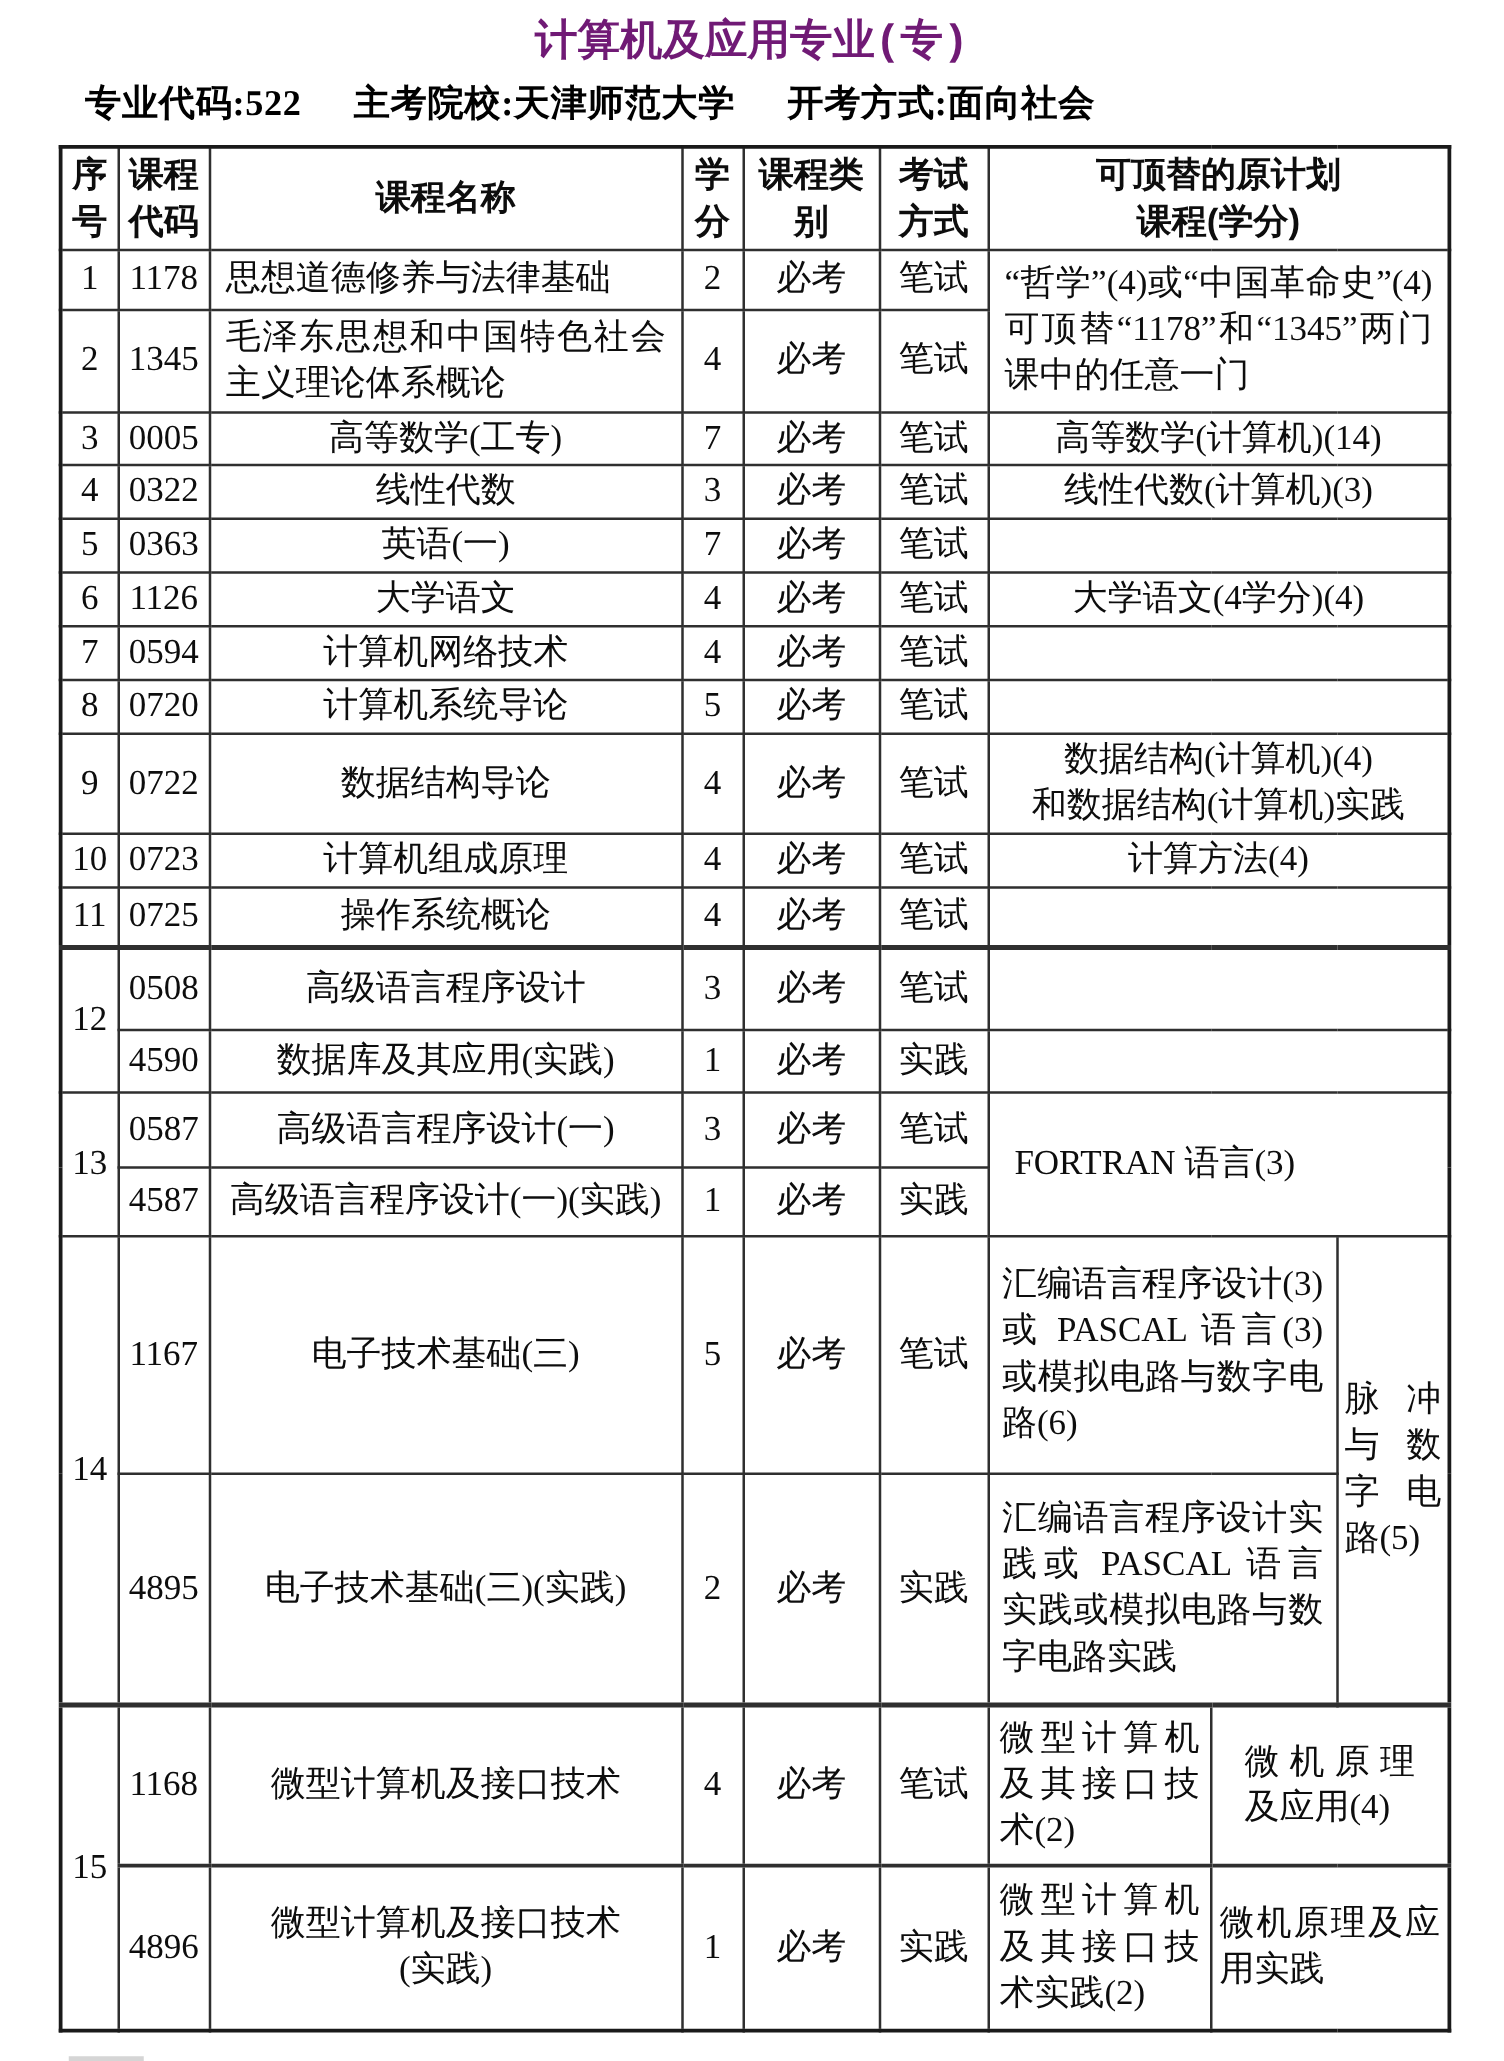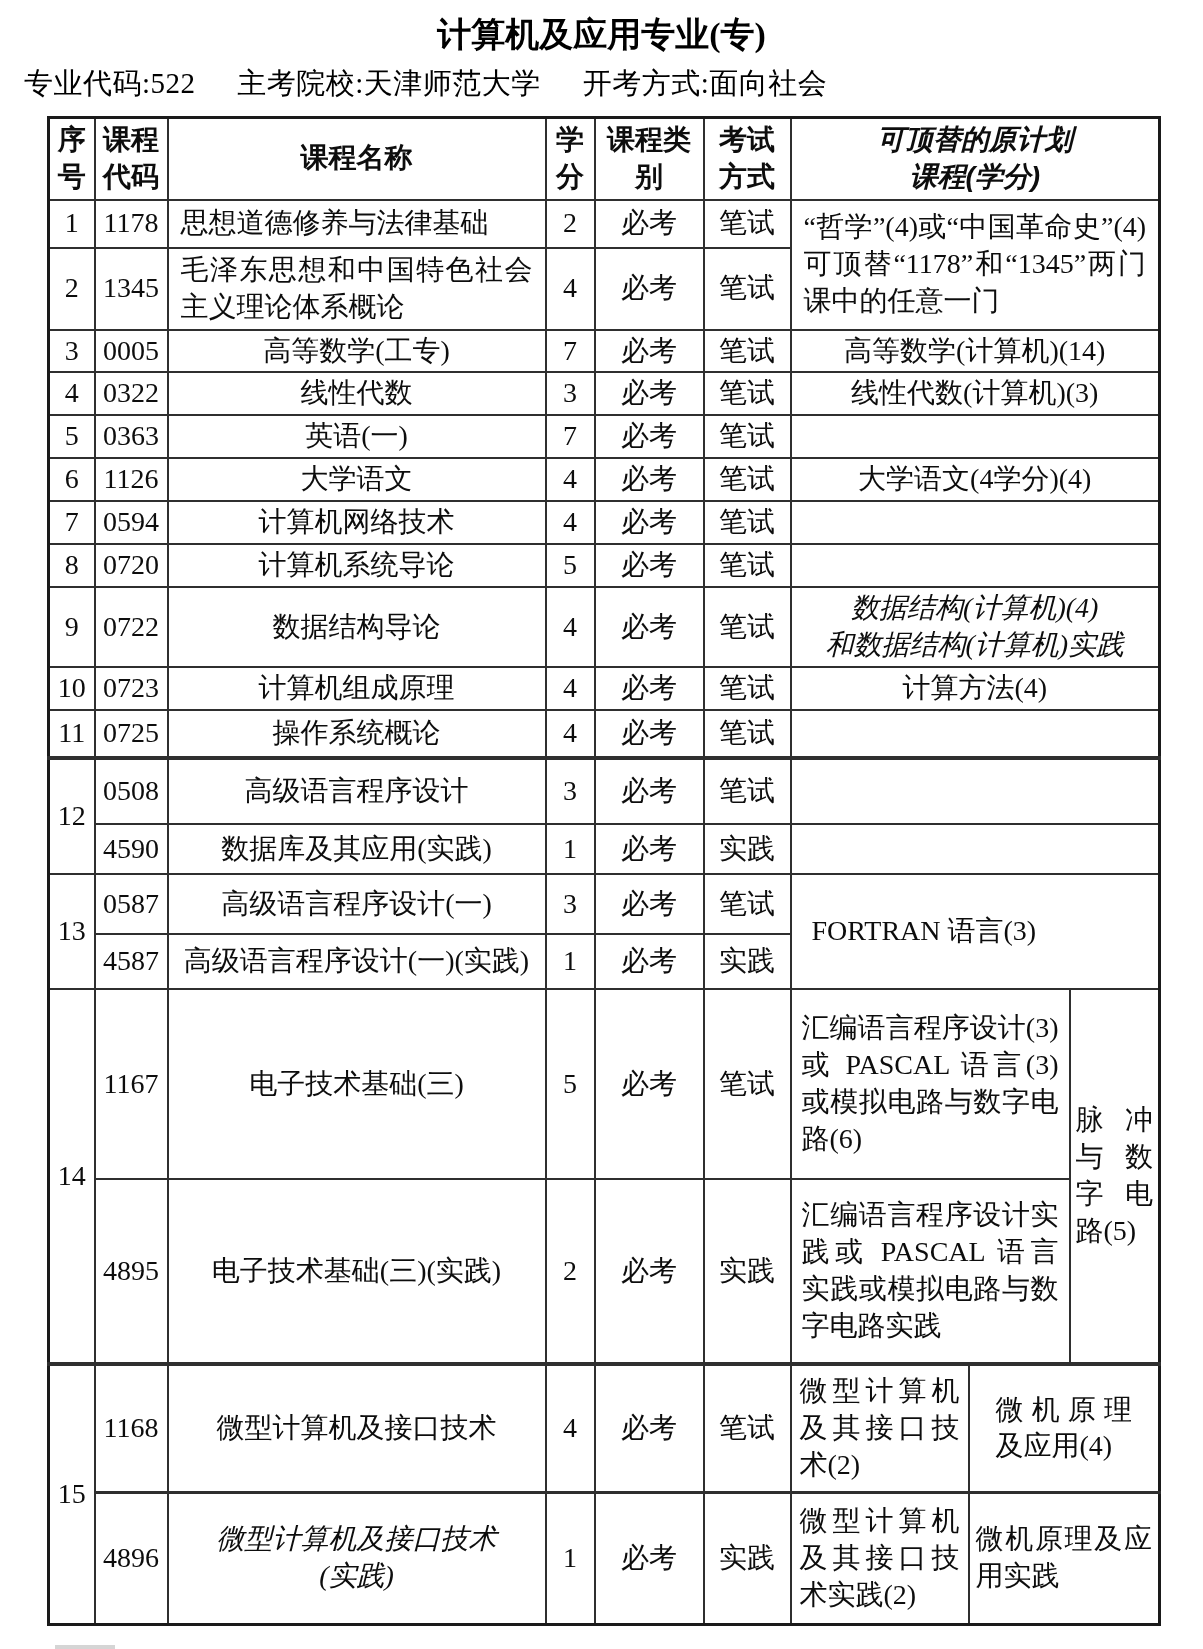--- a/index.html
+++ b/index.html
@@ -3,46 +3,46 @@
 <meta charset="utf-8">
 <style>
   html,body{margin:0;padding:0;background:#ffffff;}
   .doc{
     width:1203px;height:1649px;background:#fff;color:#111;
     font-family:"Liberation Serif","DejaVu Serif",serif;
     overflow:hidden;position:relative;
   }
   .title{
     margin:14px 0 0 0;text-align:center;
-    font-family:Liberation Serif, serif;
-    font-weight:bold;font-size:34px;line-height:42px;color:#000000;
+    font-family:Liberation Mono, monospace;
+    font-weight:bold;font-size:34px;line-height:42px;color:#701a75;
   }
   .meta{
-    margin:9px 0 0 24px;font-size:29px;line-height:36px;font-weight:400;
+    margin:9px 0 0 68px;font-size:29px;line-height:36px;font-weight:700;
     color:#000;letter-spacing:0.5px;
   }
   .meta span{margin-right:34px;}
   .meta span:last-child{margin-right:0;}
   table.course{
     margin:15px 0 0 47px;width:1111px;
     border-collapse:collapse;table-layout:fixed;
     border:3px solid #1a1a1a;
   }
   td,th{
     border:2px solid #2f2f2f;
     font-size:28px;line-height:1.32;
     text-align:center;vertical-align:middle;
     padding:2px 6px;overflow:hidden;color:#0d0d0d;
     font-weight:normal;word-break:break-all;
   }
   thead th{
     font-family:"Liberation Sans","DejaVu Sans",sans-serif;
     font-weight:600;font-size:28px;
   }
-  .prewrap{white-space:pre-line;font-style:italic;}
+  .prewrap{white-space:pre-line;}
   .l{text-align:left;font-family:Liberation Serif, serif;}
   .j{text-align:justify;text-align-last:left;}
   .pl{padding-left:20px;}
   .pr-sm{padding:2px 5px;}
   .thick-top td, .thick-top th{border-top:4px solid #2f2f2f;}
   .sep-top td{border-top:3px solid #2f2f2f;}
   .footer-smudge{
     position:absolute;left:55px;bottom:0;width:60px;height:4px;
     background:#b9b9b9;opacity:.6;
   }

